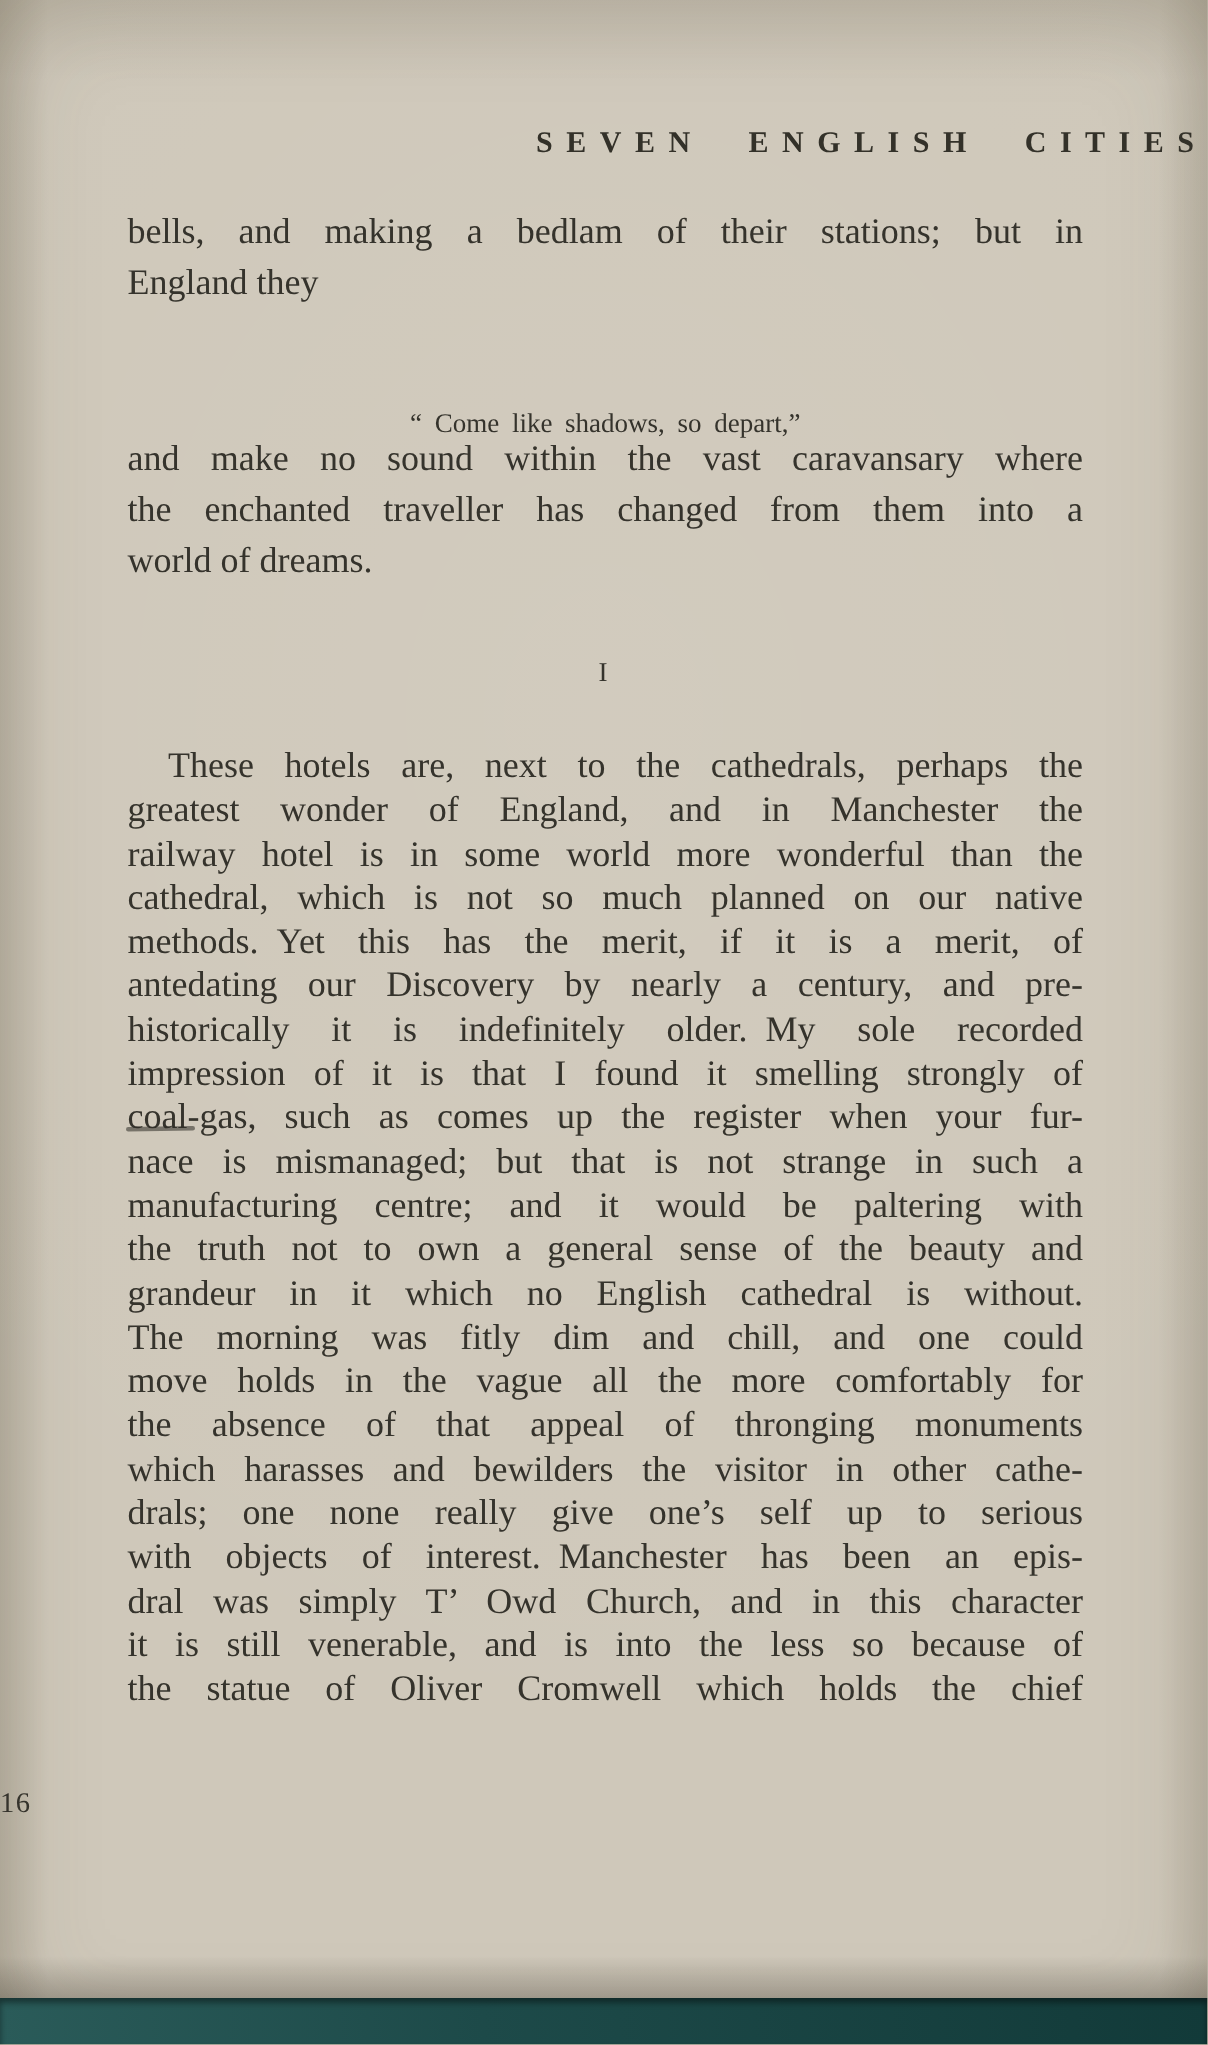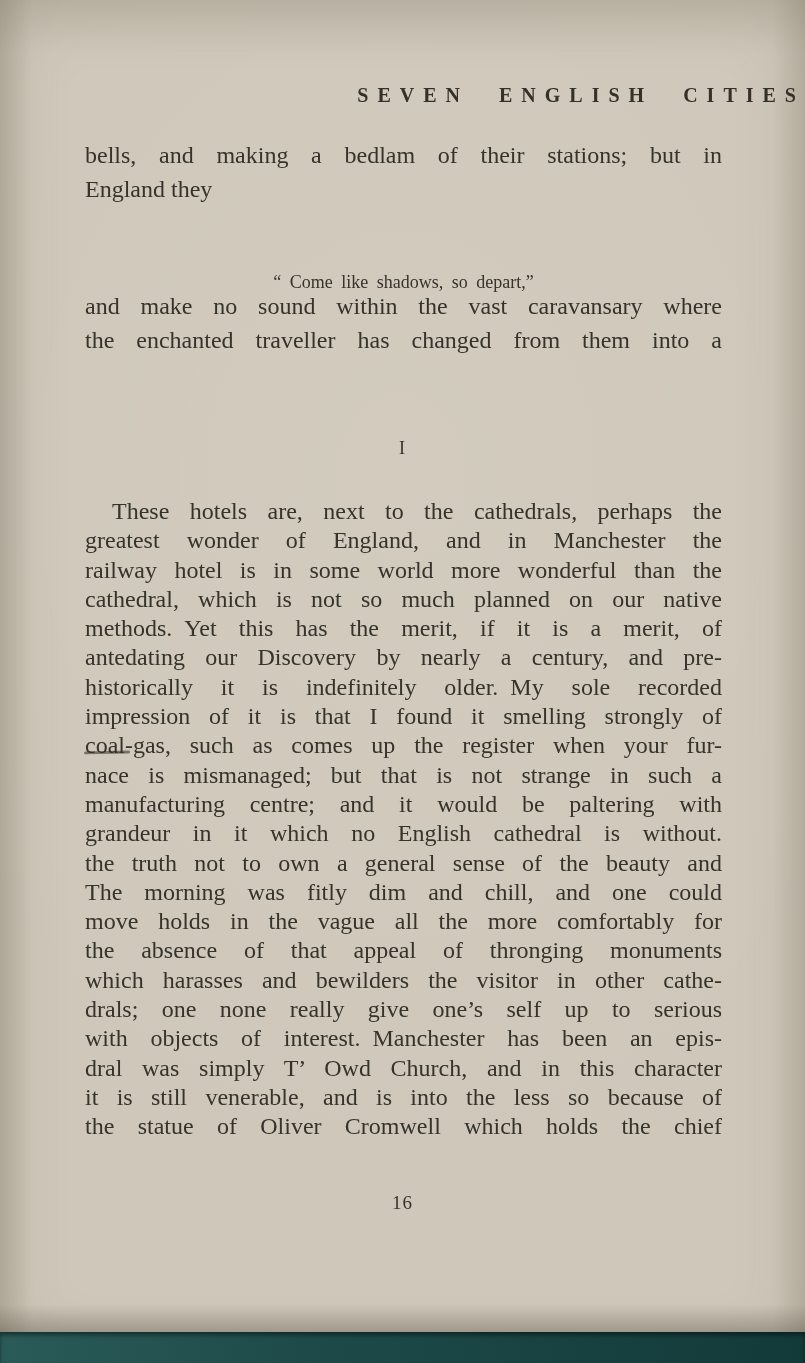--- a/index.html
+++ b/index.html
@@ -46,21 +46,21 @@
   .section-marker{
     position:absolute;top:438px;left:0;right:0;
     text-align:center;font-size:18px;letter-spacing:1px;
   }
   .p3{top:497px;line-height:29.3px;}
   .line{text-align:justify;text-align-last:justify;}
   .para .line.last{text-align-last:left;}
   .indent-first .line:first-child{text-indent:27px;}
   .page-number{
     position:absolute;top:1192px;left:0;right:0;
-    text-align:center;font-size:19px;letter-spacing:1px;
+    font-size:19px;letter-spacing:1px;
   }
   .ink-mark{
     position:absolute;left:84px;top:751px;width:46px;height:3px;
     background:rgba(45,44,38,0.55);
     border-radius:2px;
     transform:rotate(-1deg);
   }
   .bottom-shadow{
     position:absolute;left:0;right:0;bottom:31px;height:28px;
     background:linear-gradient(to bottom, rgba(0,0,0,0), rgba(60,55,45,0.28));
@@ -81,38 +81,39 @@
   <div class="para p1">
       <div class="line">bells, and making a bedlam of their stations; but in</div>
       <div class="line last">England they</div>
     </div>
 
   <div class="quote">“ Come like shadows, so depart,”</div>
 
   <div class="para p2">
       <div class="line">and make no sound within the vast caravansary where</div>
       <div class="line">the enchanted traveller has changed from them into a</div>
+      <div class="line last">world of dreams.</div>
     </div>
 
   <div class="section-marker">I</div>
 
   <div class="para p3 indent-first">
       <div class="line">These hotels are, next to the cathedrals, perhaps the</div>
       <div class="line">greatest wonder of England, and in Manchester the</div>
       <div class="line">railway hotel is in some world more wonderful than the</div>
       <div class="line">cathedral, which is not so much planned on our native</div>
       <div class="line">methods. Yet this has the merit, if it is a merit, of</div>
       <div class="line">antedating our Discovery by nearly a century, and pre-</div>
       <div class="line">historically it is indefinitely older. My sole recorded</div>
       <div class="line">impression of it is that I found it smelling strongly of</div>
       <div class="line">coal-gas, such as comes up the register when your fur-</div>
       <div class="line">nace is mismanaged; but that is not strange in such a</div>
       <div class="line">manufacturing centre; and it would be paltering with</div>
+      <div class="line">the truth not to own a general sense of the beauty and</div>
       <div class="line">grandeur in it which no English cathedral is without.</div>
-      <div class="line">the truth not to own a general sense of the beauty and</div>
       <div class="line">The morning was fitly dim and chill, and one could</div>
       <div class="line">move holds in the vague all the more comfortably for</div>
       <div class="line">the absence of that appeal of thronging monuments</div>
       <div class="line">which harasses and bewilders the visitor in other cathe-</div>
       <div class="line">drals; one none really give one’s self up to serious</div>
       <div class="line">with objects of interest. Manchester has been an epis-</div>
       <div class="line">dral was simply T’ Owd Church, and in this character</div>
       <div class="line">it is still venerable, and is into the less so because of</div>
       <div class="line">the statue of Oliver Cromwell which holds the chief</div>
     </div>

